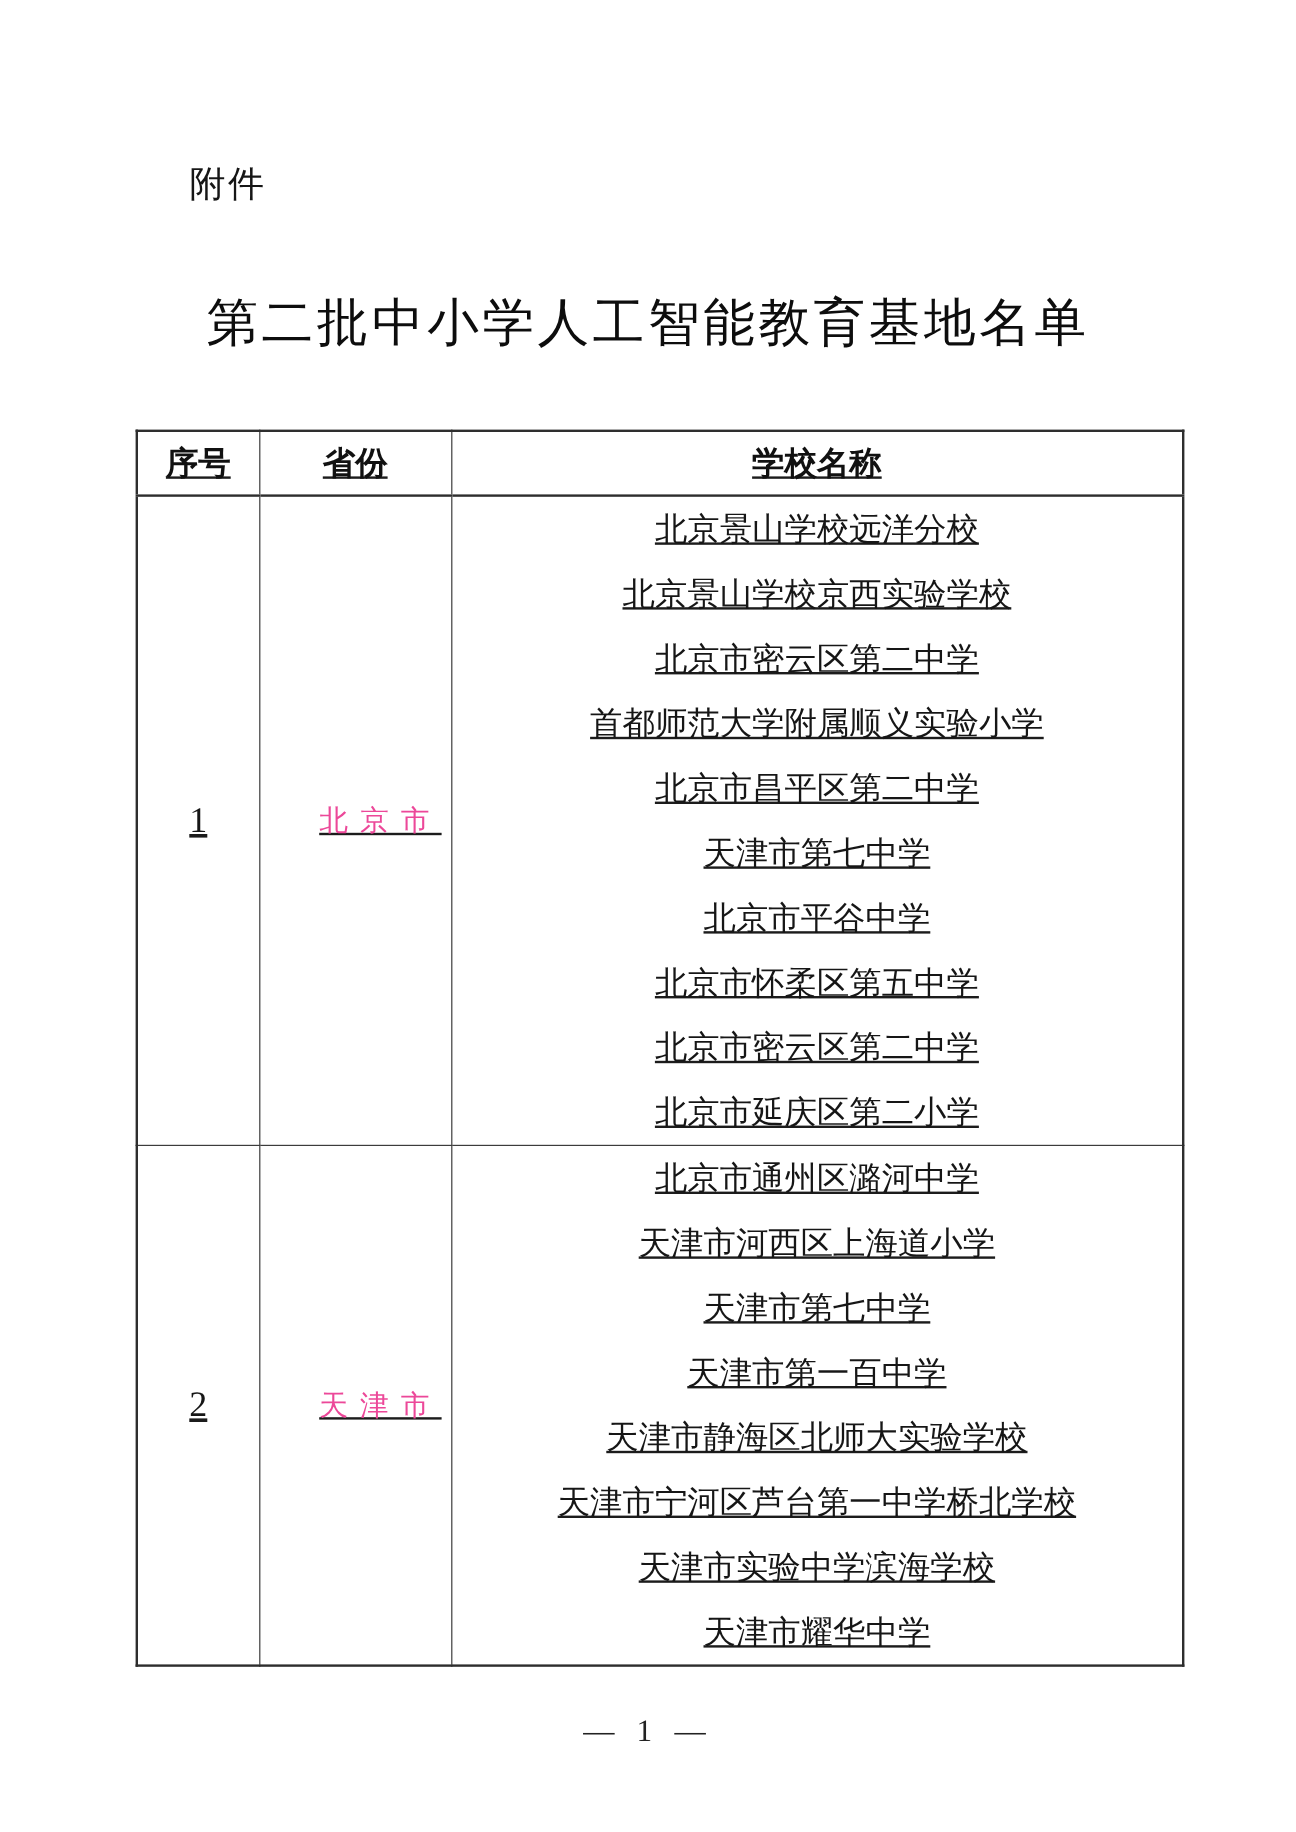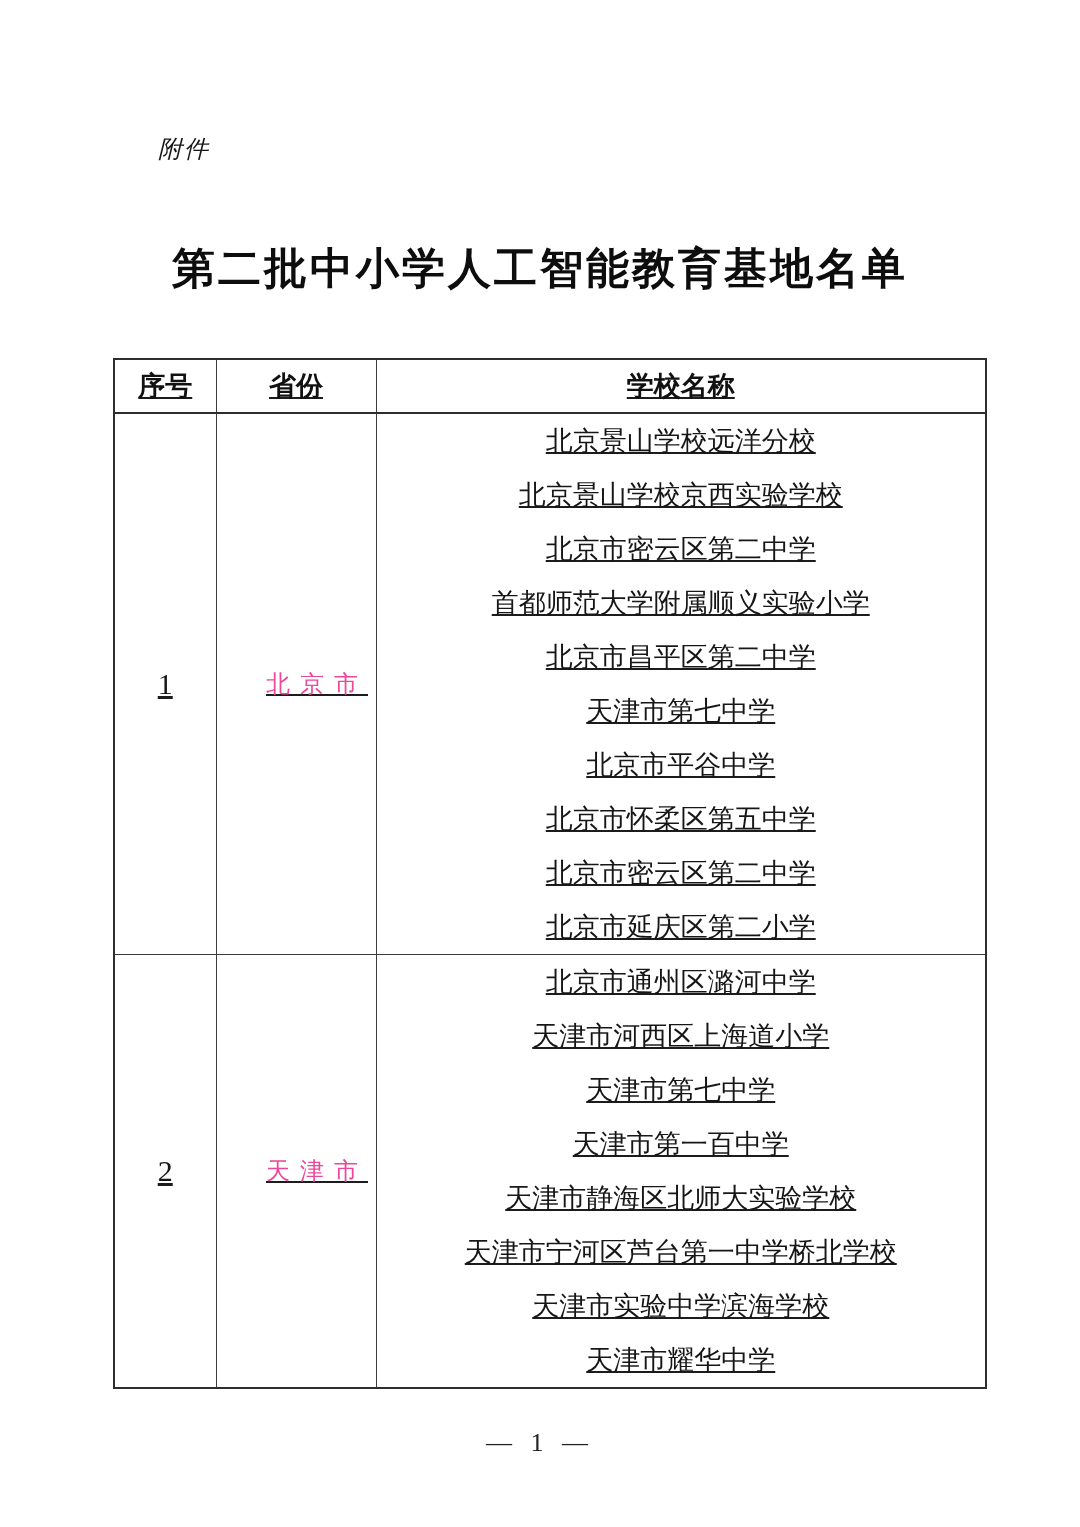--- a/index.html
+++ b/index.html
@@ -16,34 +16,33 @@
     width: 1080px;
     height: 1527px;
     background: #ffffff;
     position: relative;
   }
   .attachment-label {
     position: absolute;
     left: 158px;
     top: 133px;
     font-family: "Liberation Sans", "DejaVu Sans", sans-serif;
-    font-size: 24px;
+    font-size: 30px;
     font-weight: 500;
     letter-spacing: 2px;
     color: #161616;
-    font-style: italic;
   }
   .doc-title {
     position: absolute;
     left: 0;
     top: 240px;
     width: 1080px;
     text-align: center;
     font-size: 43px;
-    font-weight: 700;
+    font-weight: 400;
     letter-spacing: 3px;
     color: #0d0d0d;
     font-family: "Liberation Serif", "DejaVu Serif", serif;
   }
   table.roster {
     position: absolute;
     left: 113px;
     top: 358px;
     width: 872px;
     border-collapse: collapse;

